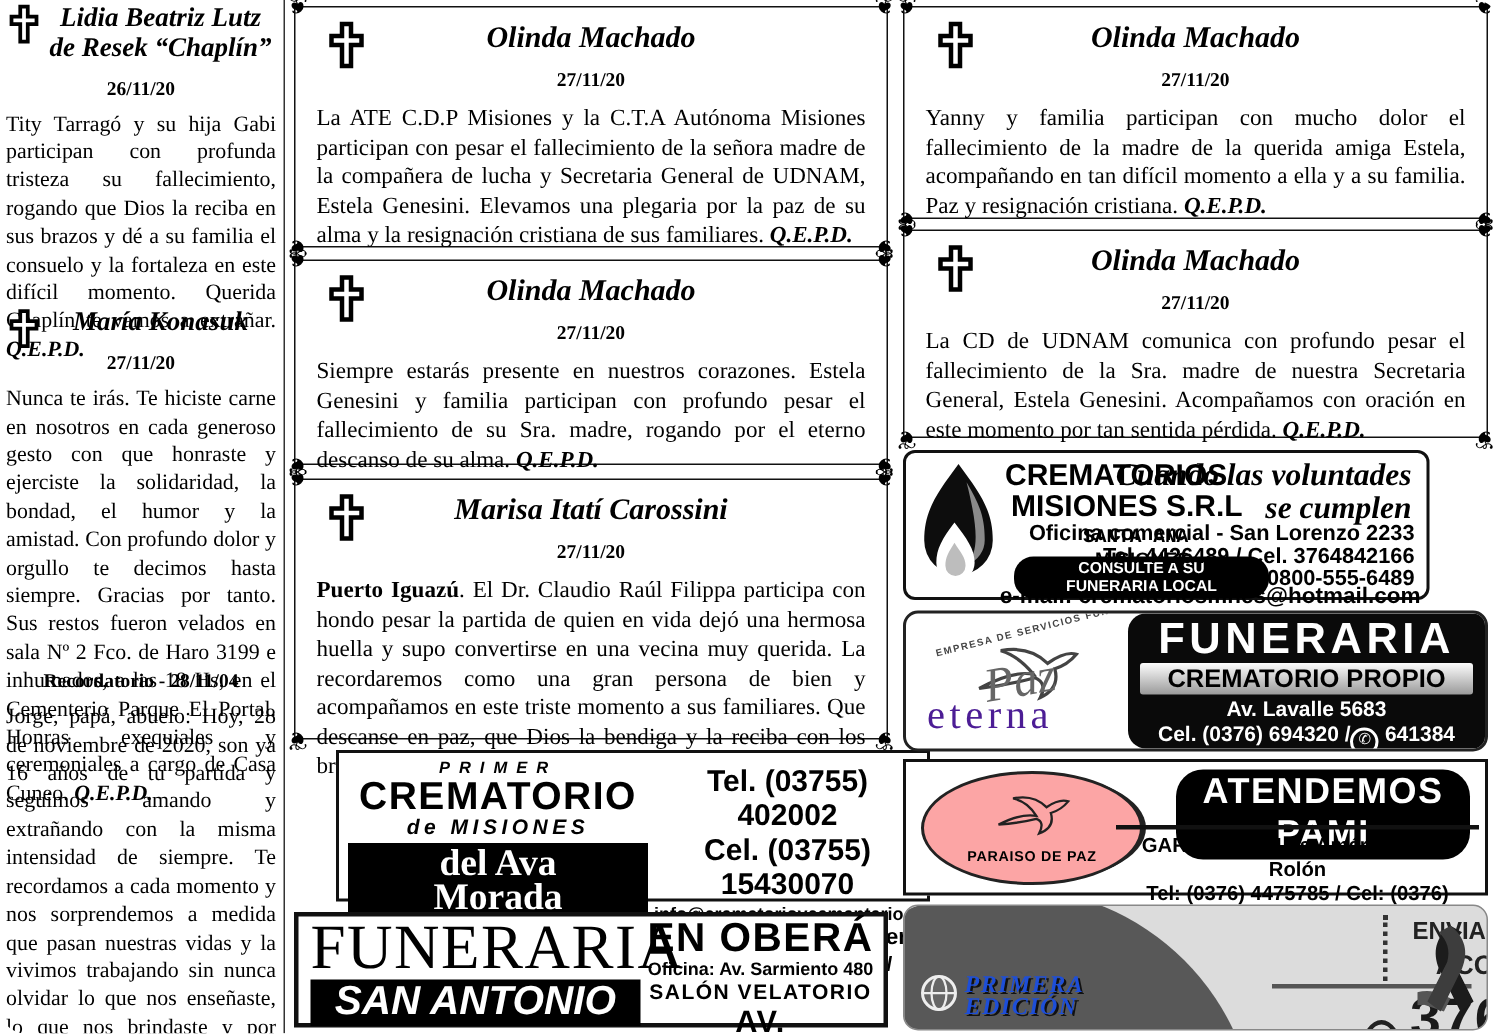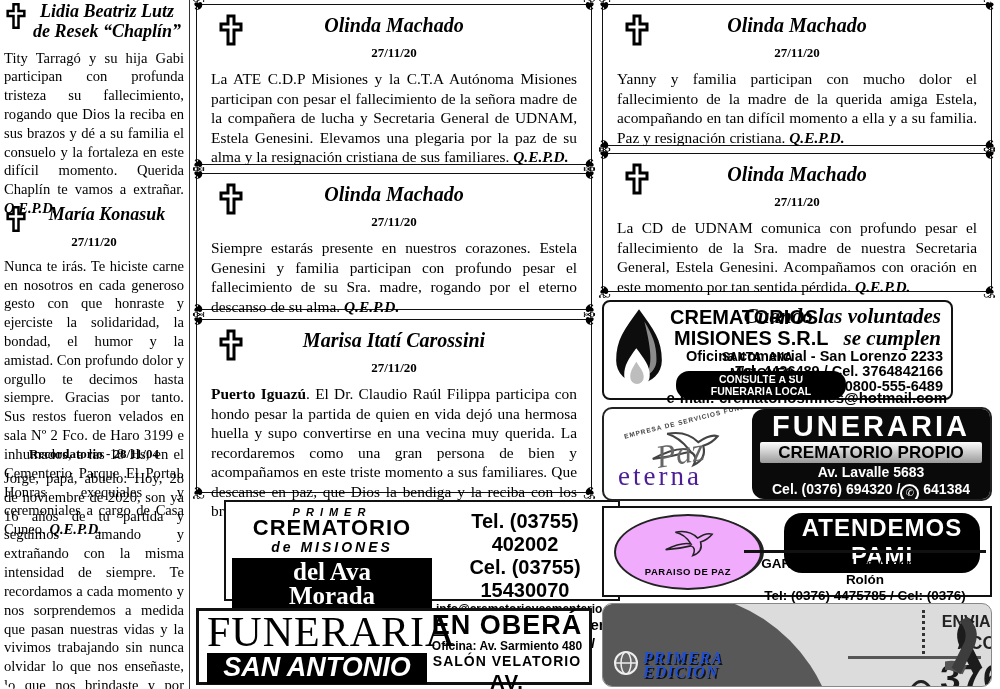--- a/index.html
+++ b/index.html
@@ -29,21 +29,21 @@
   .orn.br{right:-6px;bottom:-9px;transform:scaleY(-1);}
 
   
   .ad{position:absolute;box-sizing:border-box;background:#fff;
       font-family:"Liberation Sans","DejaVu Sans",sans-serif;}
   .abs{position:absolute;}
 
   
   .ad-crema{border:2.5px solid #111;margin-left:28px;}
   .cm-primer{font-style:italic;font-weight:bold;font-size:11px;letter-spacing:6px;text-align:center;}
-  .cm-name{font-weight:900;font-size:22px;letter-spacing:1px;text-align:center;line-height:.95;}
+  .cm-name{font-weight:900;font-size:26px;letter-spacing:1px;text-align:center;line-height:.95;}
   .cm-de{font-style:italic;font-size:14px;letter-spacing:3px;text-align:center;font-weight:bold;}
   .cm-black{background:#000;color:#fff;text-align:center;padding:2px 4px 3px 4px;margin-top:3px;}
   .cm-brand{font-family:"Liberation Serif",serif;font-weight:bold;font-size:25px;line-height:.95;}
   .cm-sub{font-family:"Liberation Serif",serif;font-weight:bold;font-size:8.5px;letter-spacing:.5px;margin-top:3px;}
   .cm-tel{font-weight:900;font-size:20px;line-height:1.15;text-align:center;}
   .cm-mail{font-weight:bold;font-size:12px;text-align:center;}
   .cm-web{font-weight:900;font-size:15px;text-align:center;}
   .cm-rep{font-weight:900;font-style:italic;font-size:14.5px;text-align:center;transform:scaleX(.92);margin-top:2px;}
 
   
@@ -79,21 +79,21 @@
            color:#444;transform:rotate(-14deg);}
   .paz-script{position:absolute;left:52px;top:26px;font-family:"Liberation Serif",serif;
               font-style:italic;font-size:32px;color:#666;transform:rotate(-10deg);}
   .paz-eterna{position:absolute;left:14px;top:52px;font-family:"Liberation Serif",serif;
               font-size:27px;letter-spacing:3px;color:#4c1d95;}
 
   
   .ad-pami{border:2.5px solid #111;}
   .pp-oval-shadow{position:absolute;left:16px;top:8px;width:144px;height:72px;border-radius:50%;background:#222;}
   .pp-oval{position:absolute;left:10px;top:6px;width:144px;height:72px;border-radius:50%;
-           background:#f0abfc;border:2px solid #222;text-align:center;}
+           background:#fca5a5;border:2px solid #222;text-align:center;}
   .pp-logo-label{font-weight:bold;font-size:9.5px;letter-spacing:.5px;margin-top:50px;}
   .pami-pill{position:absolute;right:10px;top:5px;left:180px;background:#000;color:#fff;border-radius:18px;
              text-align:center;font-weight:900;font-size:24px;letter-spacing:1px;padding:1px 0 3px 0;}
   .pami-lines{position:absolute;left:140px;right:4px;top:42px;text-align:center;
               border-top:3.5px solid #111;padding-top:3px;font-weight:bold;font-size:13.5px;line-height:1.2;}
 
   
   .ad-envia{background:#dcdcdc;border-radius:10px;overflow:hidden;border:1px solid #888;}
   .env-circle{position:absolute;width:330px;height:330px;border-radius:50%;background:#585858;
               left:-95px;top:-12px;}
@@ -126,20 +126,21 @@
 
     <div class="obit" style="top:2px;">
       <div class="obit-head">
         <span class="cross">
           <svg width="20" height="28" viewBox="0 0 24 32">
               <path d="M9 2 h6 v8 h7 v6 h-7 v14 h-6 V16 H2 v-6 h7 z" fill="#fff" stroke="#000" stroke-width="3"></path>
             </svg>
         </span>
         <h2 class="obit-name">Lidia Beatriz Lutz de Resek “Chaplín”</h2>
       </div>
+      <div class="obit-date">26/11/20</div>
       <p class="obit-body"><span>Tity Tarragó y su hija Gabi participan con profunda tristeza su fallecimiento, rogando que Dios la reciba en sus brazos y dé a su familia el consuelo y la fortaleza en este difícil momento. Querida Chaplín te vamos a extrañar.</span> <span class="qepd">Q.E.P.D.</span></p>
     </div>
 
     <div class="obit" style="top:183px;">
       <div class="obit-head">
         <span class="cross">
           <svg width="20" height="28" viewBox="0 0 24 32">
               <path d="M9 2 h6 v8 h7 v6 h-7 v14 h-6 V16 H2 v-6 h7 z" fill="#fff" stroke="#000" stroke-width="3"></path>
             </svg>
         </span>

